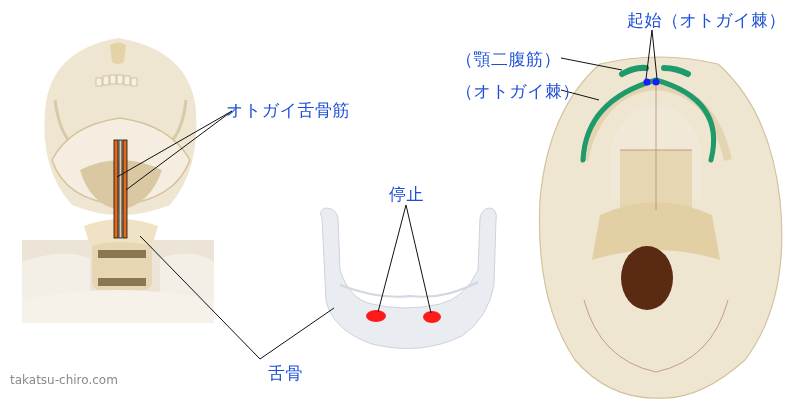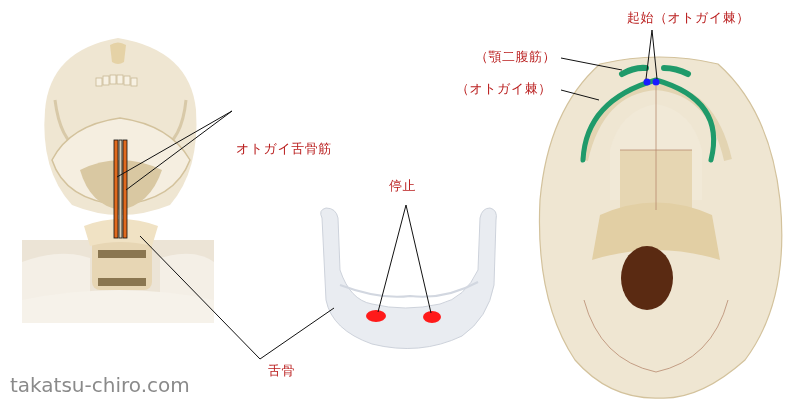--- a/index.html
+++ b/index.html
@@ -1,19 +1,19 @@
 <!DOCTYPE html>
 <html><head>
 <meta charset="utf-8">
 <style>
   html, body { margin:0; padding:0; background:#ffffff; }
   body { width:800px; height:400px; position:relative; overflow:hidden;
          font-family:"DejaVu Sans","Liberation Sans",sans-serif; }
-  .label { position:absolute; font-size:13px; color:#b91c1c; white-space:nowrap; letter-spacing:0.5px; }
-  .watermark { position:absolute; left:10px; top:373px; font-size:20px; color:#8a8a8a;text-align:center; }
+  .label { position:absolute; font-size:17px; color:#1d4ed8; white-space:nowrap; letter-spacing:0.5px; }
+  .watermark { position:absolute; left:10px; top:373px; font-size:12px; color:#8a8a8a;text-align:center; }
   svg { position:absolute; left:0; top:0; }
 </style>
 </head>
 <body>
 
 <svg width="800" height="400" viewBox="0 0 800 400">
 
   <g>
 
     <rect x="22" y="240" width="192" height="83" fill="#ece4d6"></rect>
@@ -93,19 +93,19 @@
 
     <line x1="652" y1="30" x2="646" y2="79"></line>
     <line x1="652" y1="30" x2="657" y2="79"></line>
 
     <line x1="561" y1="58" x2="622" y2="70"></line>
 
     <line x1="561" y1="90" x2="599" y2="100"></line>
   </g>
 </svg>
 
-<div class="label" style="left:236px; top:99px;margin-top:41px;">オトガイ舌骨筋</div>
-<div class="label" style="left:389px; top:177px;">停止</div>
+<div class="label" style="left:226px; top:99px;">オトガイ舌骨筋</div>
+<div class="label" style="left:389px; top:183px;">停止</div>
 <div class="label" style="left:268px; top:362px;">舌骨</div>
 <div class="label" style="left:627px; top:9px;">起始（オトガイ棘）</div>
-<div class="label" style="left:475px; top:48px;">（顎二腹筋）</div>
+<div class="label" style="left:456px; top:48px;">（顎二腹筋）</div>
 <div class="label" style="left:456px; top:80px;">（オトガイ棘）</div>
 <div class="watermark">takatsu-chiro.com</div>
 
 </body></html>

